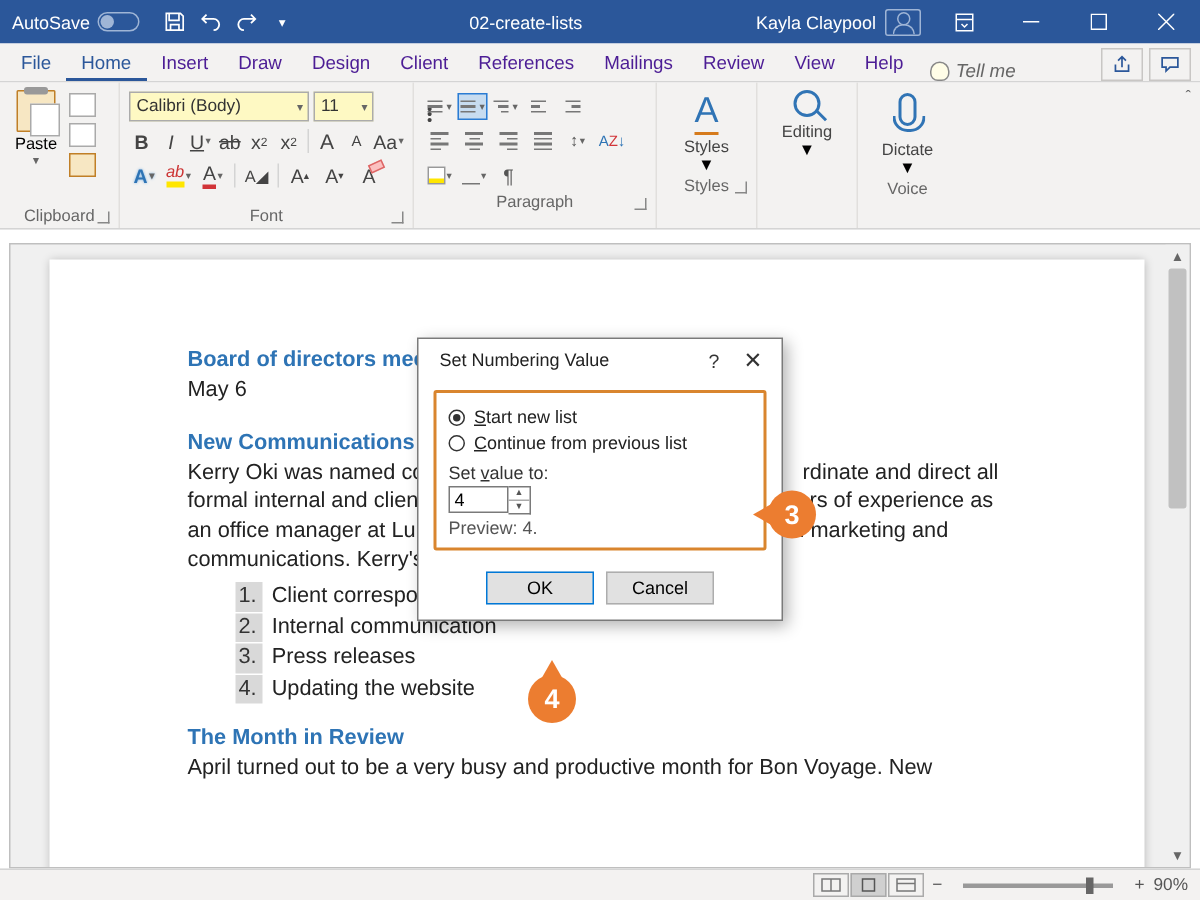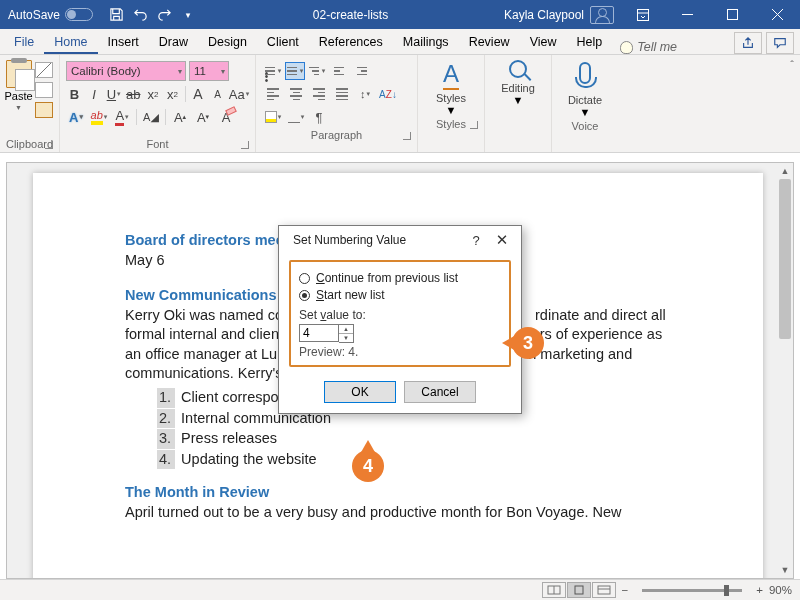--- a/index.html
+++ b/index.html
@@ -11,41 +11,41 @@
   .qat { display:flex; gap:2px; padding:0 4px; }
   .qat-btn { width:22px; height:22px; display:flex; align-items:center; justify-content:center; }
   .title-center { flex:1; text-align:center; }
   .winbtn { width:45px; height:29px; display:flex; align-items:center; justify-content:center; color:#fff; }
   .userbox { padding:0 6px; display:flex; align-items:center; gap:6px; }
   .usericon { width:24px; height:18px; border:1px solid #9fb5d6; border-radius:2px; position:relative; }
   .usericon::before { content:''; width:7px; height:7px; border:1px solid #9fb5d6; border-radius:50%; position:absolute; left:7px; top:1px; }
   .usericon::after { content:''; width:13px; height:6px; border:1px solid #9fb5d6; border-top-left-radius:7px; border-top-right-radius:7px; border-bottom:none; position:absolute; left:4px; bottom:0px; }
 
   .ribbon-tabs { background:#f3f2f1; height:26px; display:flex; align-items:flex-end; border-bottom:1px solid #d4d4d4; font-size:12.5px; padding:0 4px; }
-  .ribbon-tabs .tab { padding:4px 10px 5px; color:#000000; cursor:pointer; }
+  .ribbon-tabs .tab { padding:4px 10px 5px; color:#4c1d95; cursor:pointer; }
   .ribbon-tabs .file { color:#2b579a; font-weight:400; }
   .ribbon-tabs .active { color:#2b579a; border-bottom:2px solid #2b579a; padding-bottom:3px; }
   .ribbon-tabs .spacer { flex:1; }
   .ribbon-tabs .right-btn { width:28px; height:22px; border:1px solid #c8c6c4; margin:0 2px; display:flex; align-items:center; justify-content:center; color:#2b579a; font-size:13px; }
   .tellme { display:flex; align-items:center; gap:4px; padding:0 8px; color:#666;font-style:italic; }
   .bulb { width:13px; height:13px; border:1px solid #888; border-radius:50% 50% 40% 40%; background: #fffde7;}
 
   .ribbon-body { background:#f3f2f1; height:98px; display:flex; border-bottom:1px solid #d4d4d4; font-size:11px; }
   .rg { border-right:1px solid #e1dfdd; display:flex; flex-direction:column; padding:3px 4px 0; }
   .rg-label { text-align:center; color:#666; font-size:11px; padding:2px 0; position:relative; }
   .rg-label .launcher { position:absolute; right:2px; bottom:3px; width:8px; height:8px; border-right:1px solid #888; border-bottom:1px solid #888; }
   .paste-big { width:40px; display:flex; flex-direction:column; align-items:center; gap:2px; padding-top:2px;}
   .paste-ico { width:26px; height:28px; border:1px solid #c07f27; background:#f7e7c3; position:relative; border-radius:1px;}
   .paste-ico::before{content:''; position:absolute; width:16px; height:5px; background:#999; top:-3px; left:4px; border-radius:2px;}
   .paste-ico::after{content:''; position:absolute; width:18px; height:20px; background:#fff; border:1px solid #aaa; right:-4px; bottom:-4px;}
   .clip-mini { display:flex; flex-direction:column; gap:4px; padding:4px 2px 0 2px;}
   .mini-ico { width:18px; height:16px; border:1px solid #aaa; background:#fff; }
   .font-ctrl { display:flex; flex-direction:column; gap:3px; flex:1; padding:3px 2px 0;}
   .font-row { display:flex; gap:3px; align-items:center; }
-  .combo { border:1px solid #ababab; background:#f9a8d4; height:20px; display:flex; align-items:center; padding:0 4px; font-size:11.5px; position:relative; color:#333;}
+  .combo { border:1px solid #ababab; background:#fef9c3; height:20px; display:flex; align-items:center; padding:0 4px; font-size:11.5px; position:relative; color:#333;}
   .combo .arr { position:absolute; right:3px; font-size:8px; color:#666;}
   .fontname { width:120px; }
   .fontsize { width:40px; }
   .btn-row .rb { width:20px; height:20px; display:flex; align-items:center; justify-content:center; color:#444; font-size:13px;}
   .btn-row .sep { width:1px; height:16px; background:#d4d4d4; margin:0 1px;}
   .para-ctrl { display:flex; flex-direction:column; gap:3px; padding:3px 2px 0;}
   .para-row { display:flex; gap:1px; align-items:center; }
   .pb { width:22px; height:20px; display:flex; align-items:center; justify-content:center; color:#555;}
   .pb.sel { background:#c7dcf0; border:1px solid #2b7cd3; width:20px; height:18px;}
   .lines { display:flex; flex-direction:column; gap:2px;}
@@ -192,21 +192,21 @@
     </div>
   <div class="right-btn">
       <svg width="14" height="14" viewBox="0 0 16 16">
         <path fill="none" stroke="#2b579a" stroke-width="1.3" d="M2 3h12v7H8l-3 3v-3H2z"></path>
       </svg>
     </div>
 </div>
 
 <div class="ribbon-body">
 
-  <div class="rg" style="width:60px">
+  <div class="rg" style="width:80px">
     <div style="display:flex; flex:1;">
       <div class="paste-big">
         <div class="paste-ico"></div>
         <span>Paste</span>
         <span style="font-size:7px;color:#666">▼</span>
       </div>
       <div class="clip-mini">
         <div class="mini-ico" style="background:linear-gradient(135deg,#fff 49%,#777 50%,#fff 51%)"></div>
         <div class="mini-ico"></div>
         <div class="mini-ico" style="background:#f7e7c3;border-color:#c07f27"></div>
@@ -436,26 +436,26 @@
 
 <div class="dialog">
   <div class="dlg-title">
     <span class="t">Set Numbering Value</span>
     <span class="h">?</span>
     <span class="x">✕</span>
   </div>
   <div class="dlg-body">
     <div class="field-wrap">
       <div class="radio-row">
+        <span class="radio checked"></span>
+        <span><span class="u-shortcut">S</span><span>tart new list</span></span>
+      </div>
+      <div class="radio-row">
         <span class="radio"></span>
         <span><span class="u-shortcut">C</span><span>ontinue from previous list</span></span>
-      </div>
-      <div class="radio-row">
-        <span class="radio checked"></span>
-        <span><span class="u-shortcut">S</span><span>tart new list</span></span>
       </div>
       <div class="lbl">Set <span class="u-shortcut">v</span>alue to:</div>
       <div class="spinner">
         <input value="4" style="">
         <div class="spin-btns">
             <span>▲</span>
             <span>▼</span>
           </div>
       </div>
       <div class="preview">Preview: 4.</div>

